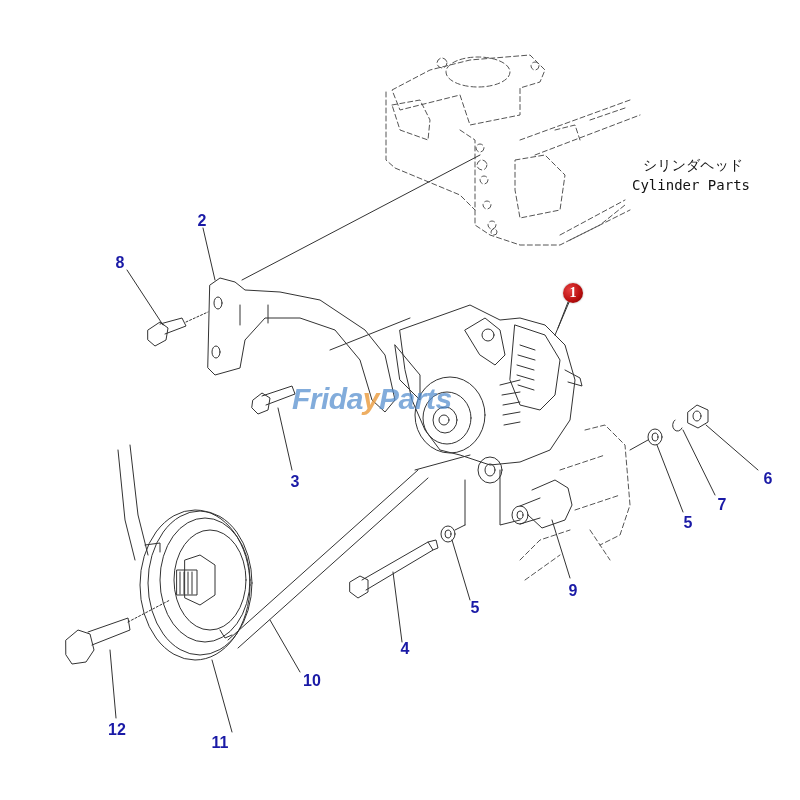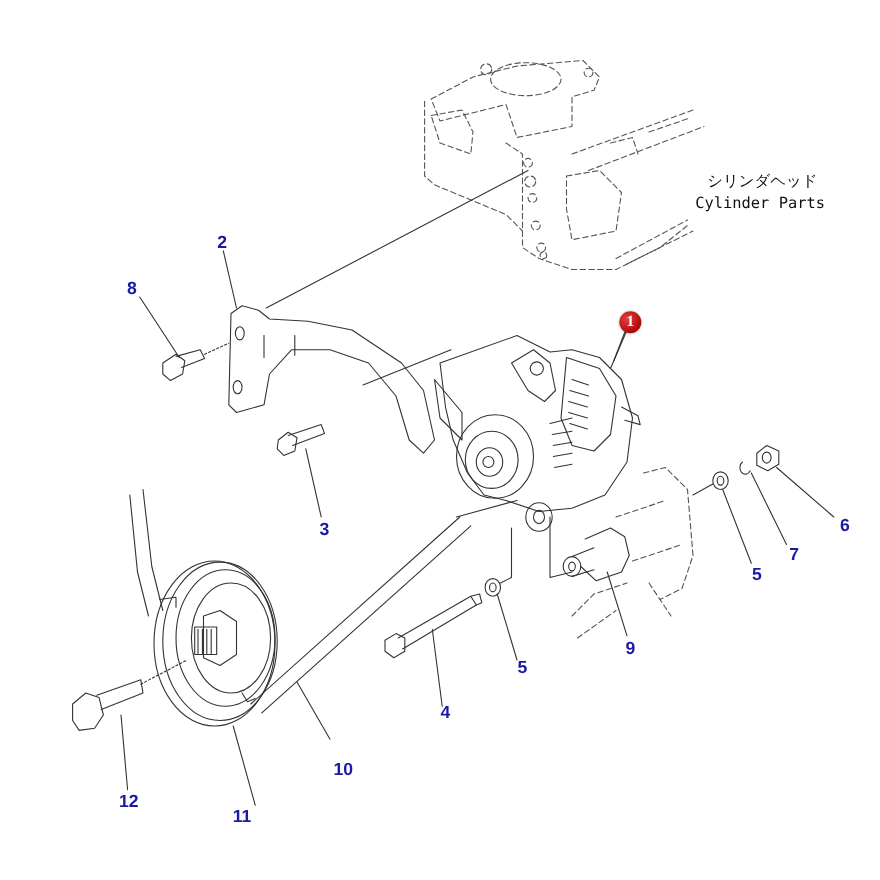--- a/index.html
+++ b/index.html
@@ -187,27 +187,28 @@
       <path d="M128 622 L170 600" stroke-dasharray="2 2"></path>
     </g>
     <path d="M110 650 L116 718"></path>
 
     <path d="M568 302 L558 328"></path>
   </svg>
 
   <div class="jp-label" style="left:643px; top:158px;">シリンダヘッド</div>
   <div class="en-label" style="left:632px; top:178px;">Cylinder Parts</div>
 
+  <div class="watermark"><span>Frida</span><span class="mark">y</span><span>Parts</span></div>
 
   <div class="callout-hl" style="left:573px; top:293px;">1</div>
   <div class="callout" style="left:202px; top:221px;">2</div>
   <div class="callout" style="left:295px; top:482px;">3</div>
   <div class="callout" style="left:405px; top:649px;">4</div>
   <div class="callout" style="left:475px; top:608px;">5</div>
   <div class="callout" style="left:688px; top:523px;">5</div>
   <div class="callout" style="left:768px; top:479px;">6</div>
   <div class="callout" style="left:722px; top:505px;">7</div>
   <div class="callout" style="left:120px; top:263px;">8</div>
   <div class="callout" style="left:573px; top:591px;">9</div>
-  <div class="callout" style="left:312px; top:681px;margin-top:20px;">10</div>
+  <div class="callout" style="left:312px; top:681px;">10</div>
   <div class="callout" style="left:220px; top:743px;">11</div>
   <div class="callout" style="left:117px; top:730px;">12</div>
 </div>
 
 </body></html>

